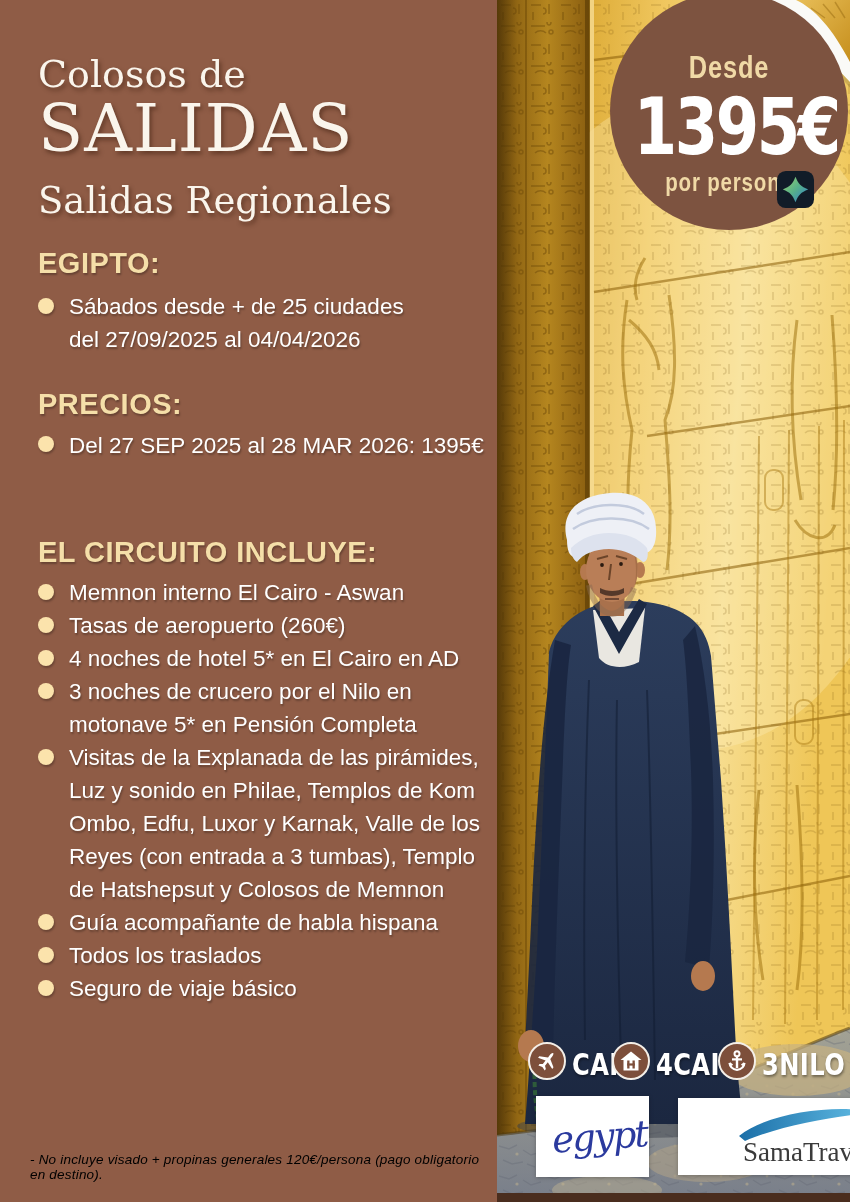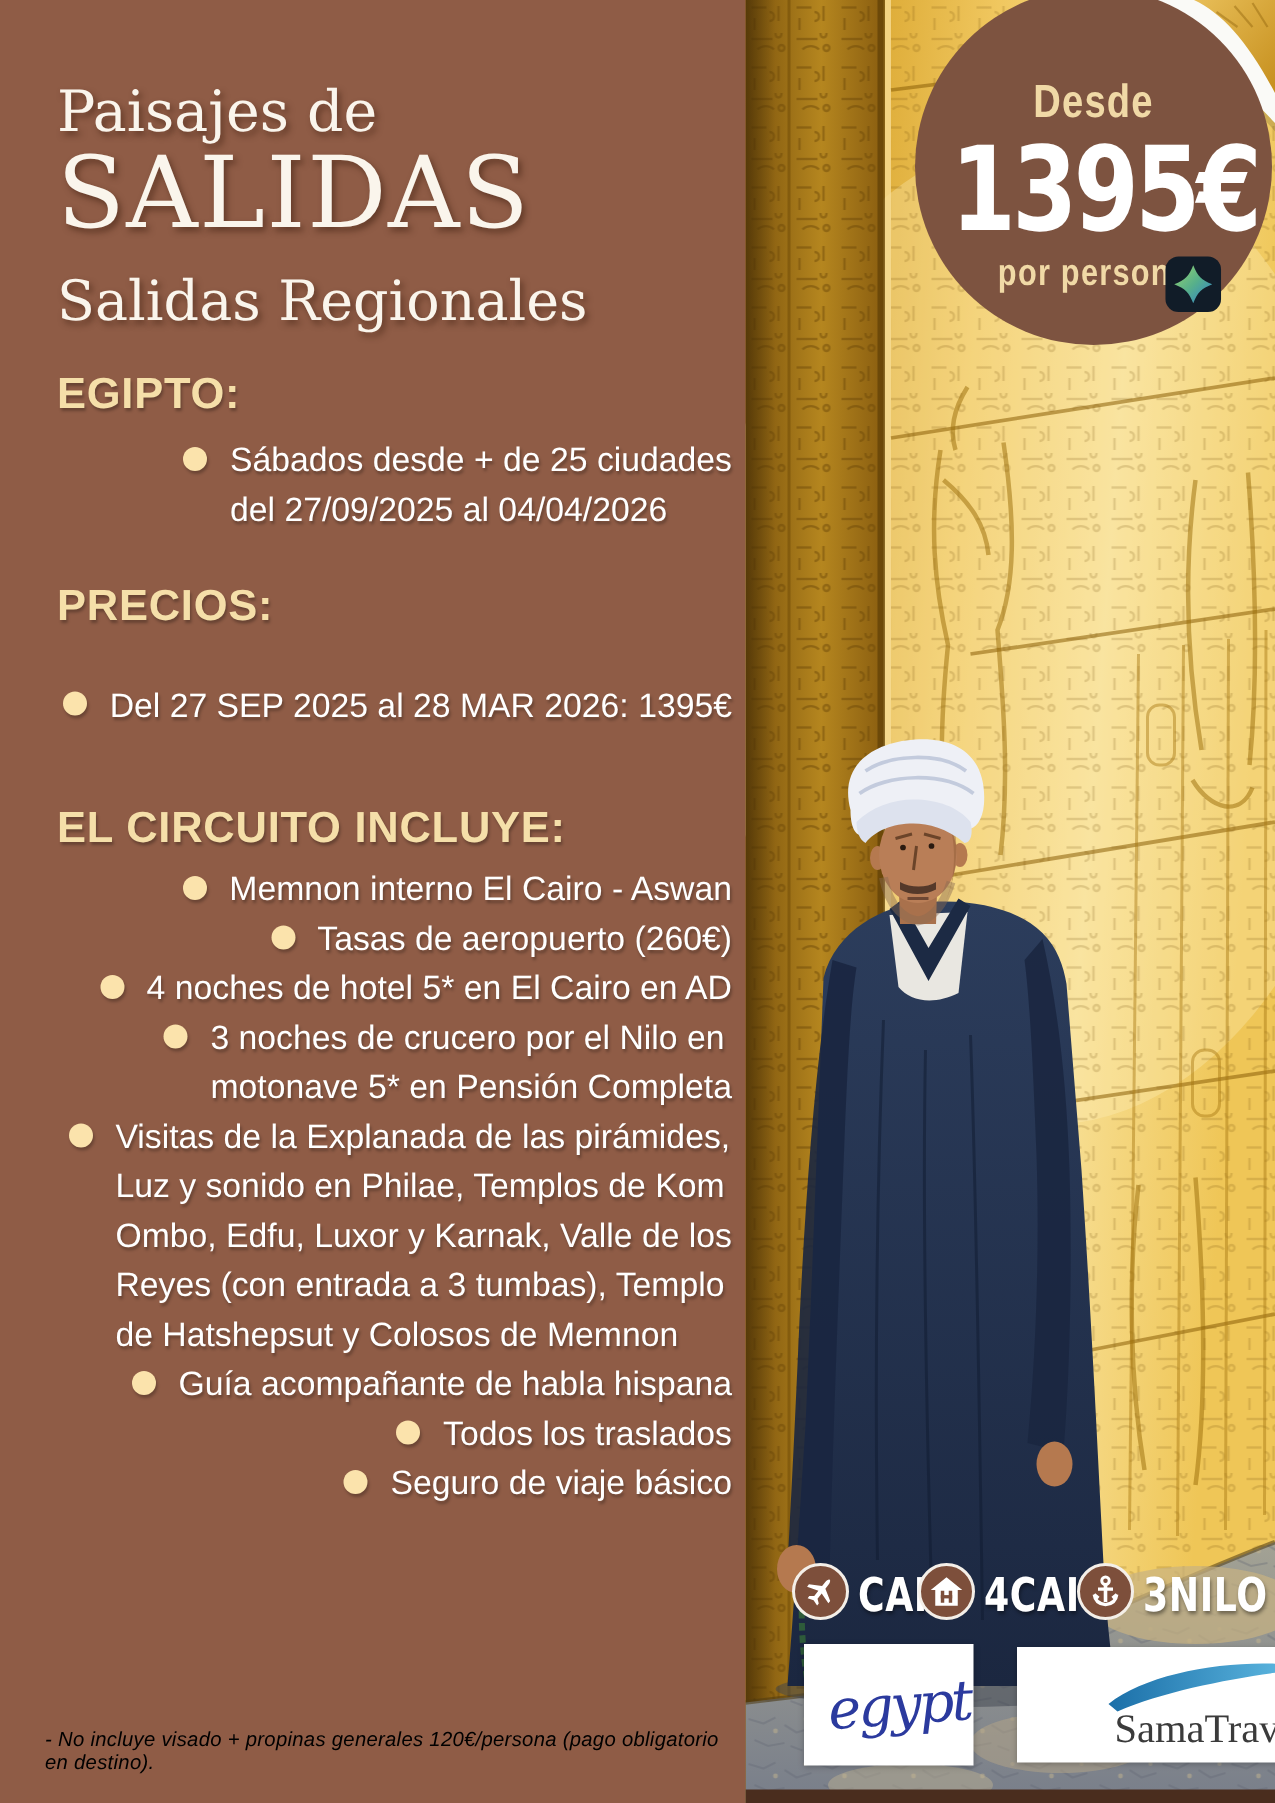--- a/index.html
+++ b/index.html
@@ -27,22 +27,22 @@
     font-family:"DejaVu Serif", serif; text-shadow:2px 3px 4px rgba(60,30,15,.55);}
   .t1{top:52px; font-size:38px;}
   .t2{top:90px; font-size:66px; letter-spacing:1px;}
   .t3{top:163px; font-size:37px;margin-top:16px;}
   
   .sec-h{position:absolute; left:38px; z-index:3; color:#F5DFA9;
     font-size:29px; font-weight:bold; letter-spacing:.5px;
     text-shadow:1px 2px 2px rgba(0,0,0,.28);}
   .h-salidas{top:247px;} .h-precios{top:388px;} .h-circuito{top:536px;}
   ul.blist{position:absolute; left:38px; width:450px; margin:0; padding:0; list-style:none; z-index:3;}
-  .l-salidas{top:290px;} .l-precios{top:455px;} .l-circuito{top:576px;}
-  ul.blist li{display:flex; align-items:flex-start;justify-content:flex-end;}
+  .l-salidas{top:290px;} .l-precios{top:430px;} .l-circuito{top:576px;}
+  ul.blist li{display:flex; align-items:flex-start;}
   .dot{flex:0 0 16px; width:16px; height:16px; border-radius:50%;
     background:#FBE3AC; margin:8px 15px 0 0; box-shadow:1px 2px 2px rgba(0,0,0,.25);}
   .btext{font-size:22.5px; line-height:33px; color:#FFFFFF;
     text-shadow:1px 2px 2px rgba(0,0,0,.3);}
   .l-precios .btext{line-height:31px;} .l-precios .dot{margin-top:6px;}
   
   .footnote{position:absolute; left:30px; top:1152px; width:460px; z-index:3;
     font-size:13.5px; font-style:italic; color:#000000; letter-spacing:.2px;}
   
   .route{position:absolute; top:1042px; left:0; width:850px; height:44px; z-index:3;}
@@ -248,21 +248,21 @@
       <linearGradient id="starGrad" x1="0" y1="0" x2="1" y2="1">
         <stop offset="0" stop-color="#9AD56E"></stop>
           <stop offset="0.5" stop-color="#57B08A"></stop>
           <stop offset="1" stop-color="#2E7FD0"></stop>
       </linearGradient>
     </defs>
     <rect x="1" y="1" width="38" height="38" rx="9" fill="#111C28"></rect>
     <path d="M20,7 C23,14.5 25.5,17 33,20 C25.5,23 23,25.5 20,33 C17,25.5 14.5,23 7,20 C14.5,17 17,14.5 20,7 Z" fill="url(#starGrad)"></path>
   </svg>
 
-  <div class="title t1">Paisajes de</div>
+  <div class="title t1">Colosos de</div>
   <div class="title t2">SALIDAS</div>
   <div class="title t3">Salidas Regionales</div>
 
   <div class="sec-h h-salidas">EGIPTO:</div>
   <ul class="blist l-salidas">
     <li>
       <span class="dot"></span>
       <span class="btext">Sábados desde + de 25 ciudades<br>del 27/09/2025 al 04/04/2026</span>
     </li>
   </ul>

